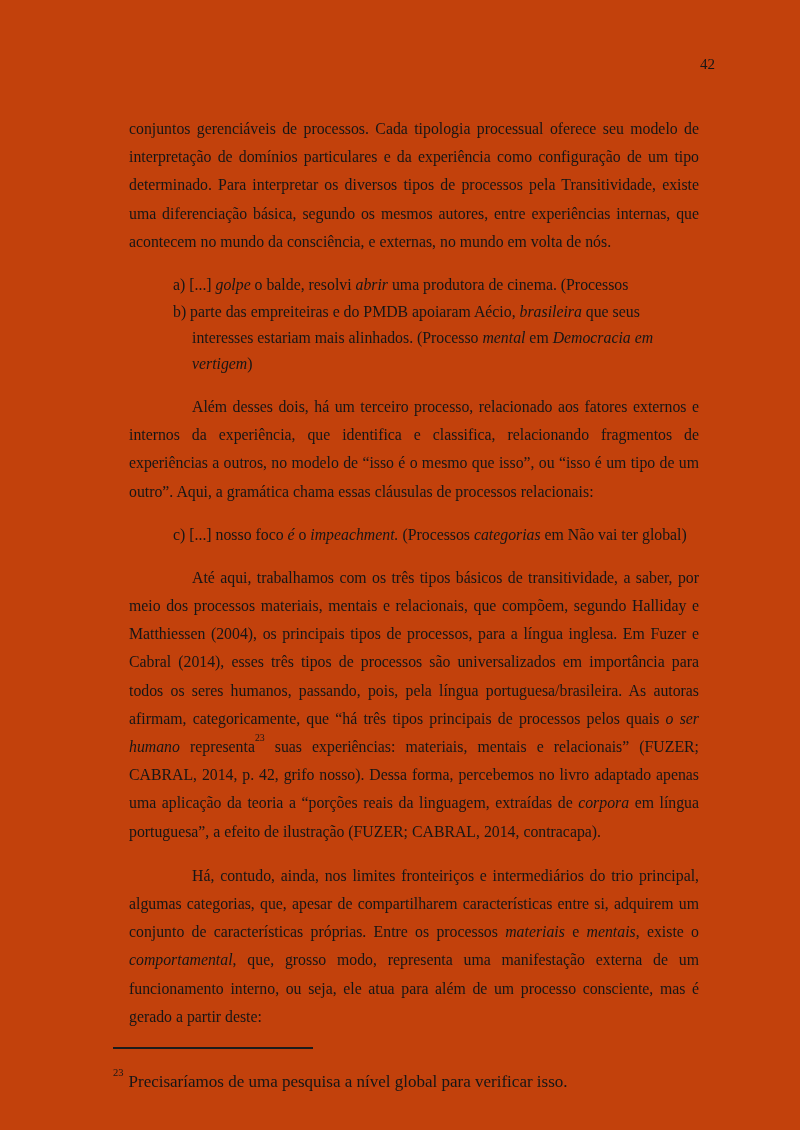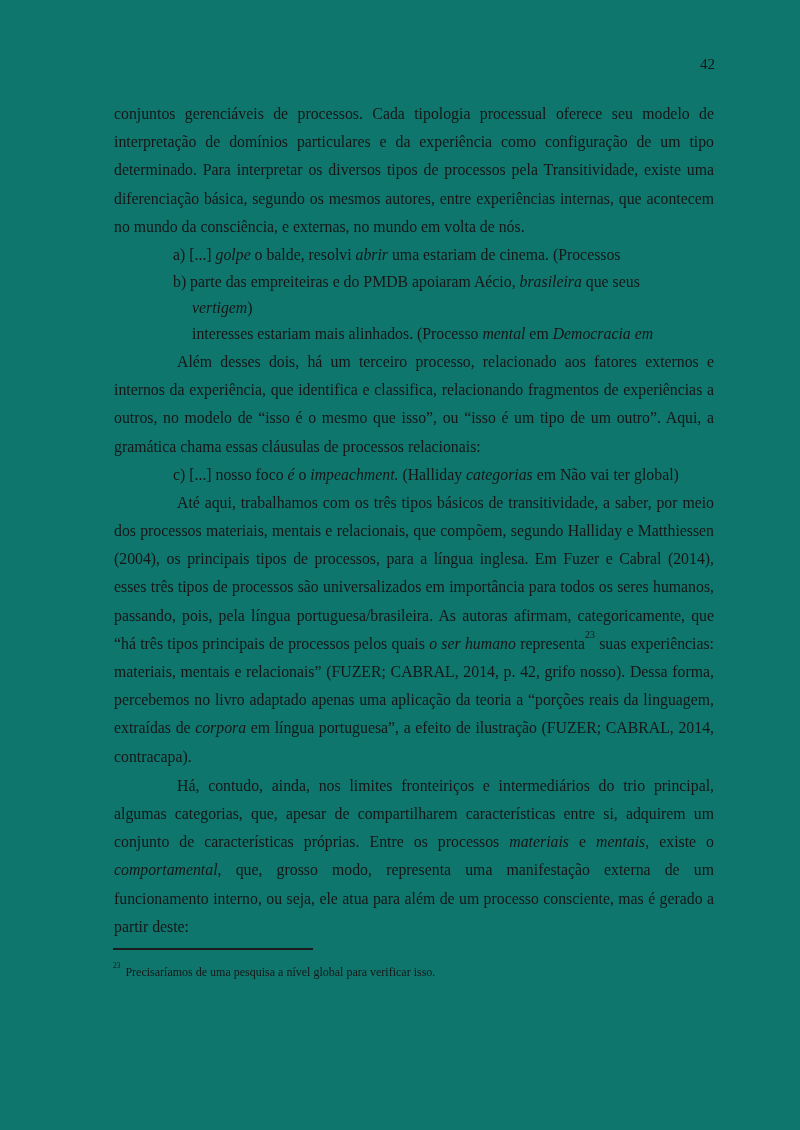--- a/index.html
+++ b/index.html
@@ -2,21 +2,21 @@
 <html lang="pt"><head>
 <meta charset="utf-8">
 <style>
   html, body { margin: 0; padding: 0; background: #ffffff; }
   * { box-sizing: border-box; }
 
   .page {
     width: 800px;
     height: 1130px;
     position: relative;
-    background: #0f766e;
+    background: #c2410c;
     color: #161616;
     font-family: "Liberation Serif", "DejaVu Serif", serif;
     overflow: hidden;
   }
 
   .page-number {
     position: absolute;
     top: 57px;
     right: 85px;
     font-size: 15px;
@@ -24,21 +24,21 @@
   }
 
   .content {
     position: absolute;
     left: 113px;
     top: 99px;
     width: 602px;
   }
 
   .para {
-    margin: 1px;
+    margin: 16px;
     font-size: 15.8px;
     line-height: 28.2px;
     text-align: justify;
     text-indent: 63px;
   }
   .para.opening { text-indent: 0; }
 
   .quote {
     margin: 1px 0;
     font-size: 15.8px;
@@ -56,54 +56,54 @@
     top: -0.45em;
   }
 
   .footnotes { margin-top: 7px; }
   .fn-rule {
     width: 200px;
     height: 0;
     border-top: 2px solid #1c1c1c;
   }
   .fn-text {
-    margin: 14px 0 0 0;
-    font-size: 12px;
+    margin: 24px 0 0 0;
+    font-size: 17px;
     line-height: 17px;
     text-align: left;
     text-indent: 0;
   }
   .fn-mark { margin-right: 5px; }
 </style>
 </head>
 <body>
 
 <div class="page">
 
   <div class="page-number">42</div>
 
   <div class="content">
 
     <p class="para opening"><span>conjuntos gerenciáveis de processos. Cada tipologia processual oferece seu modelo de interpretação de domínios particulares e da experiência como configuração de um tipo determinado. Para interpretar os diversos tipos de processos pela Transitividade, existe uma diferenciação básica, segundo os mesmos autores, entre experiências internas, que acontecem no mundo da consciência, e externas, no mundo em volta de nós.</span></p>
 
 
     <div class="quote">
-      <div class="qline start"><span>a) [...] </span><i>golpe</i><span> o balde, resolvi </span><i>abrir</i><span> uma estariam de cinema. (Processos</span></div>
+      <div class="qline start"><span>a) [...] </span><i>golpe</i><span> o balde, resolvi </span><i>abrir</i><span> uma produtora de cinema. (Processos</span></div>
     </div>
 
     <div class="quote">
       <div class="qline start"><span>b) parte das empreiteiras e do PMDB apoiaram Aécio, </span><i>brasileira</i><span> que seus</span></div>
+      <div class="qline"><span>interesses estariam mais alinhados. (Processo </span><i>mental</i><span> em </span><i>Democracia em</i></div>
       <div class="qline"><i>vertigem</i><span>)</span></div>
-      <div class="qline"><span>interesses estariam mais alinhados. (Processo </span><i>mental</i><span> em </span><i>Democracia em</i></div>
     </div>
 
     <p class="para"><span>Além desses dois, há um terceiro processo, relacionado aos fatores externos e internos da experiência, que identifica e classifica, relacionando fragmentos de experiências a outros, no modelo de “isso é o mesmo que isso”, ou “isso é um tipo de um outro”. Aqui, a gramática chama essas cláusulas de processos relacionais:</span></p>
 
     <div class="quote">
-      <div class="qline start"><span>c) [...] nosso foco </span><i>é</i><span> o </span><i>impeachment.</i><span> (Halliday </span><i>categorias</i><span> em Não vai ter global)</span></div>
+      <div class="qline start"><span>c) [...] nosso foco </span><i>é</i><span> o </span><i>impeachment.</i><span> (Processos </span><i>categorias</i><span> em Não vai ter global)</span></div>
     </div>
 
     <p class="para"><span>Até aqui, trabalhamos com os três tipos básicos de transitividade, a saber, por meio dos processos materiais, mentais e relacionais, que compõem, segundo Halliday e Matthiessen (2004), os principais tipos de processos, para a língua inglesa. Em Fuzer e Cabral (2014), esses três tipos de processos são universalizados em importância para todos os seres humanos, passando, pois, pela língua portuguesa/brasileira. As autoras afirmam, categoricamente, que “há três tipos principais de processos pelos quais </span><i>o ser humano</i><span> representa</span><sup class="fnref">23</sup><span> suas experiências: materiais, mentais e relacionais” (FUZER; CABRAL, 2014, p. 42, grifo nosso). Dessa forma, percebemos no livro adaptado apenas uma aplicação da teoria a “porções reais da linguagem, extraídas de </span><i>corpora</i><span> em língua portuguesa”, a efeito de ilustração (FUZER; CABRAL, 2014, contracapa).</span></p>
 
     <p class="para"><span>Há, contudo, ainda, nos limites fronteiriços e intermediários do trio principal, algumas categorias, que, apesar de compartilharem características entre si, adquirem um conjunto de características próprias. Entre os processos </span><i>materiais</i><span> e </span><i>mentais</i><span>, existe o </span><i>comportamental</i><span>, que, grosso modo, representa uma manifestação externa de um funcionamento interno, ou seja, ele atua para além de um processo consciente, mas é gerado a partir deste:</span></p>
 
     <div class="footnotes">
       <div class="fn-rule"></div>
       <p class="fn-text"><sup class="fn-mark">23</sup><span>Precisaríamos de uma pesquisa a nível global para verificar isso.</span></p>
     </div>

